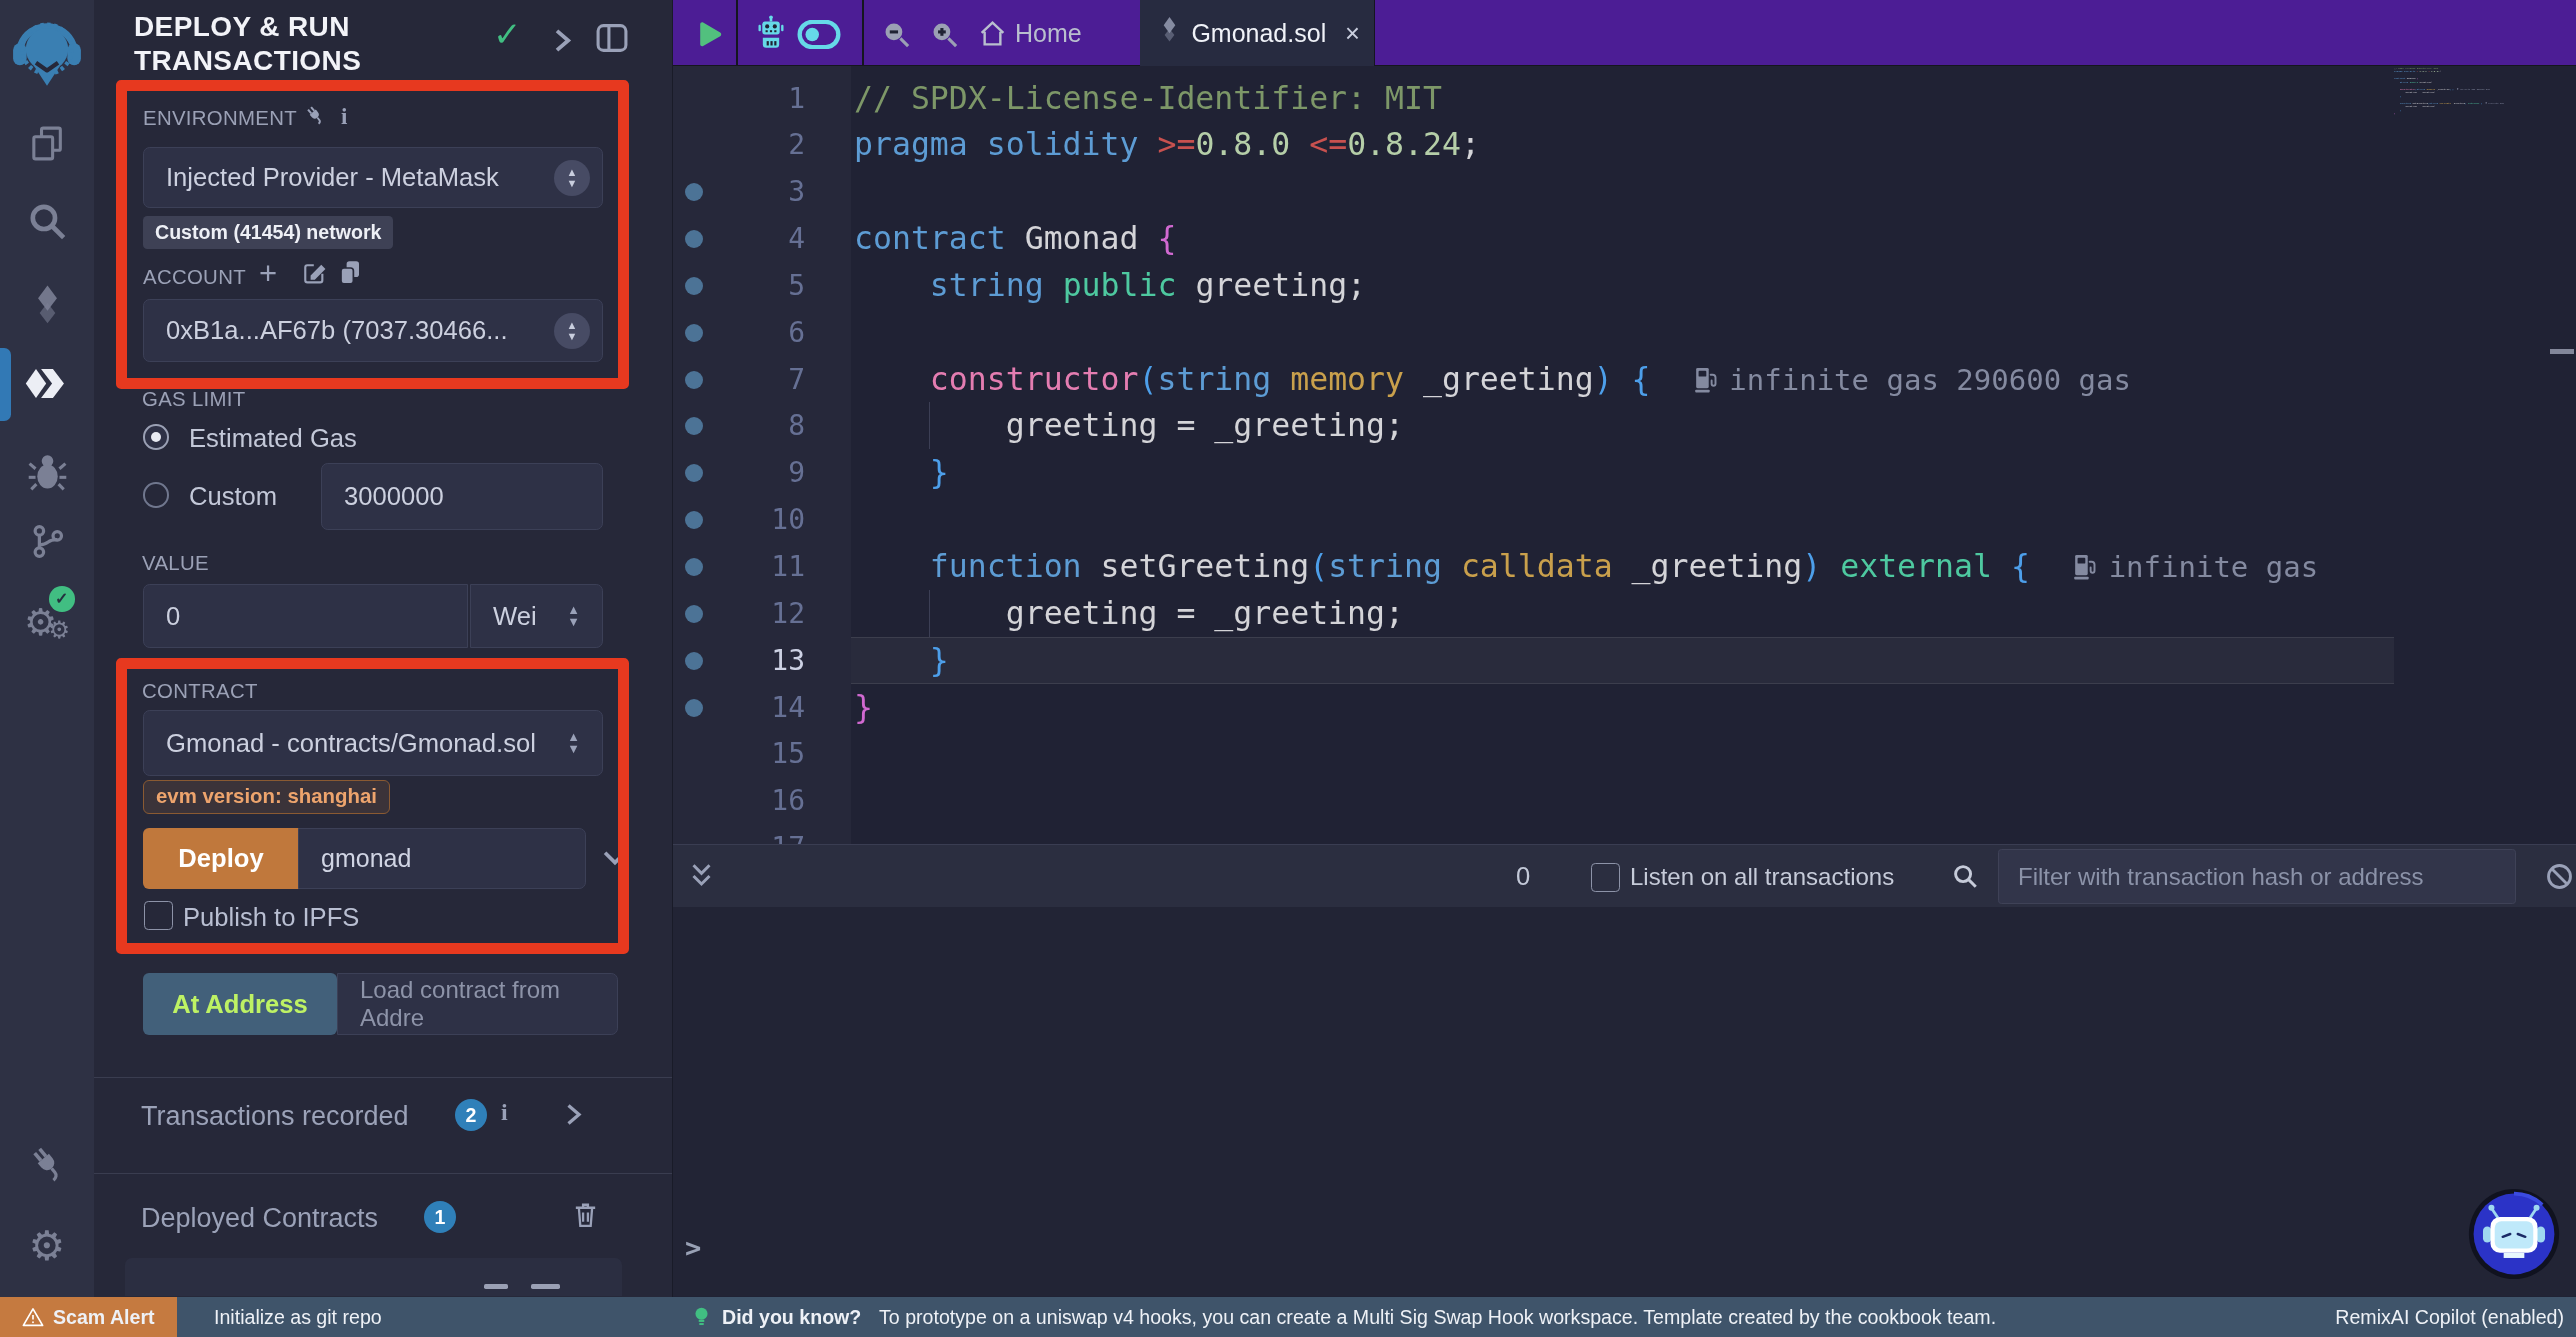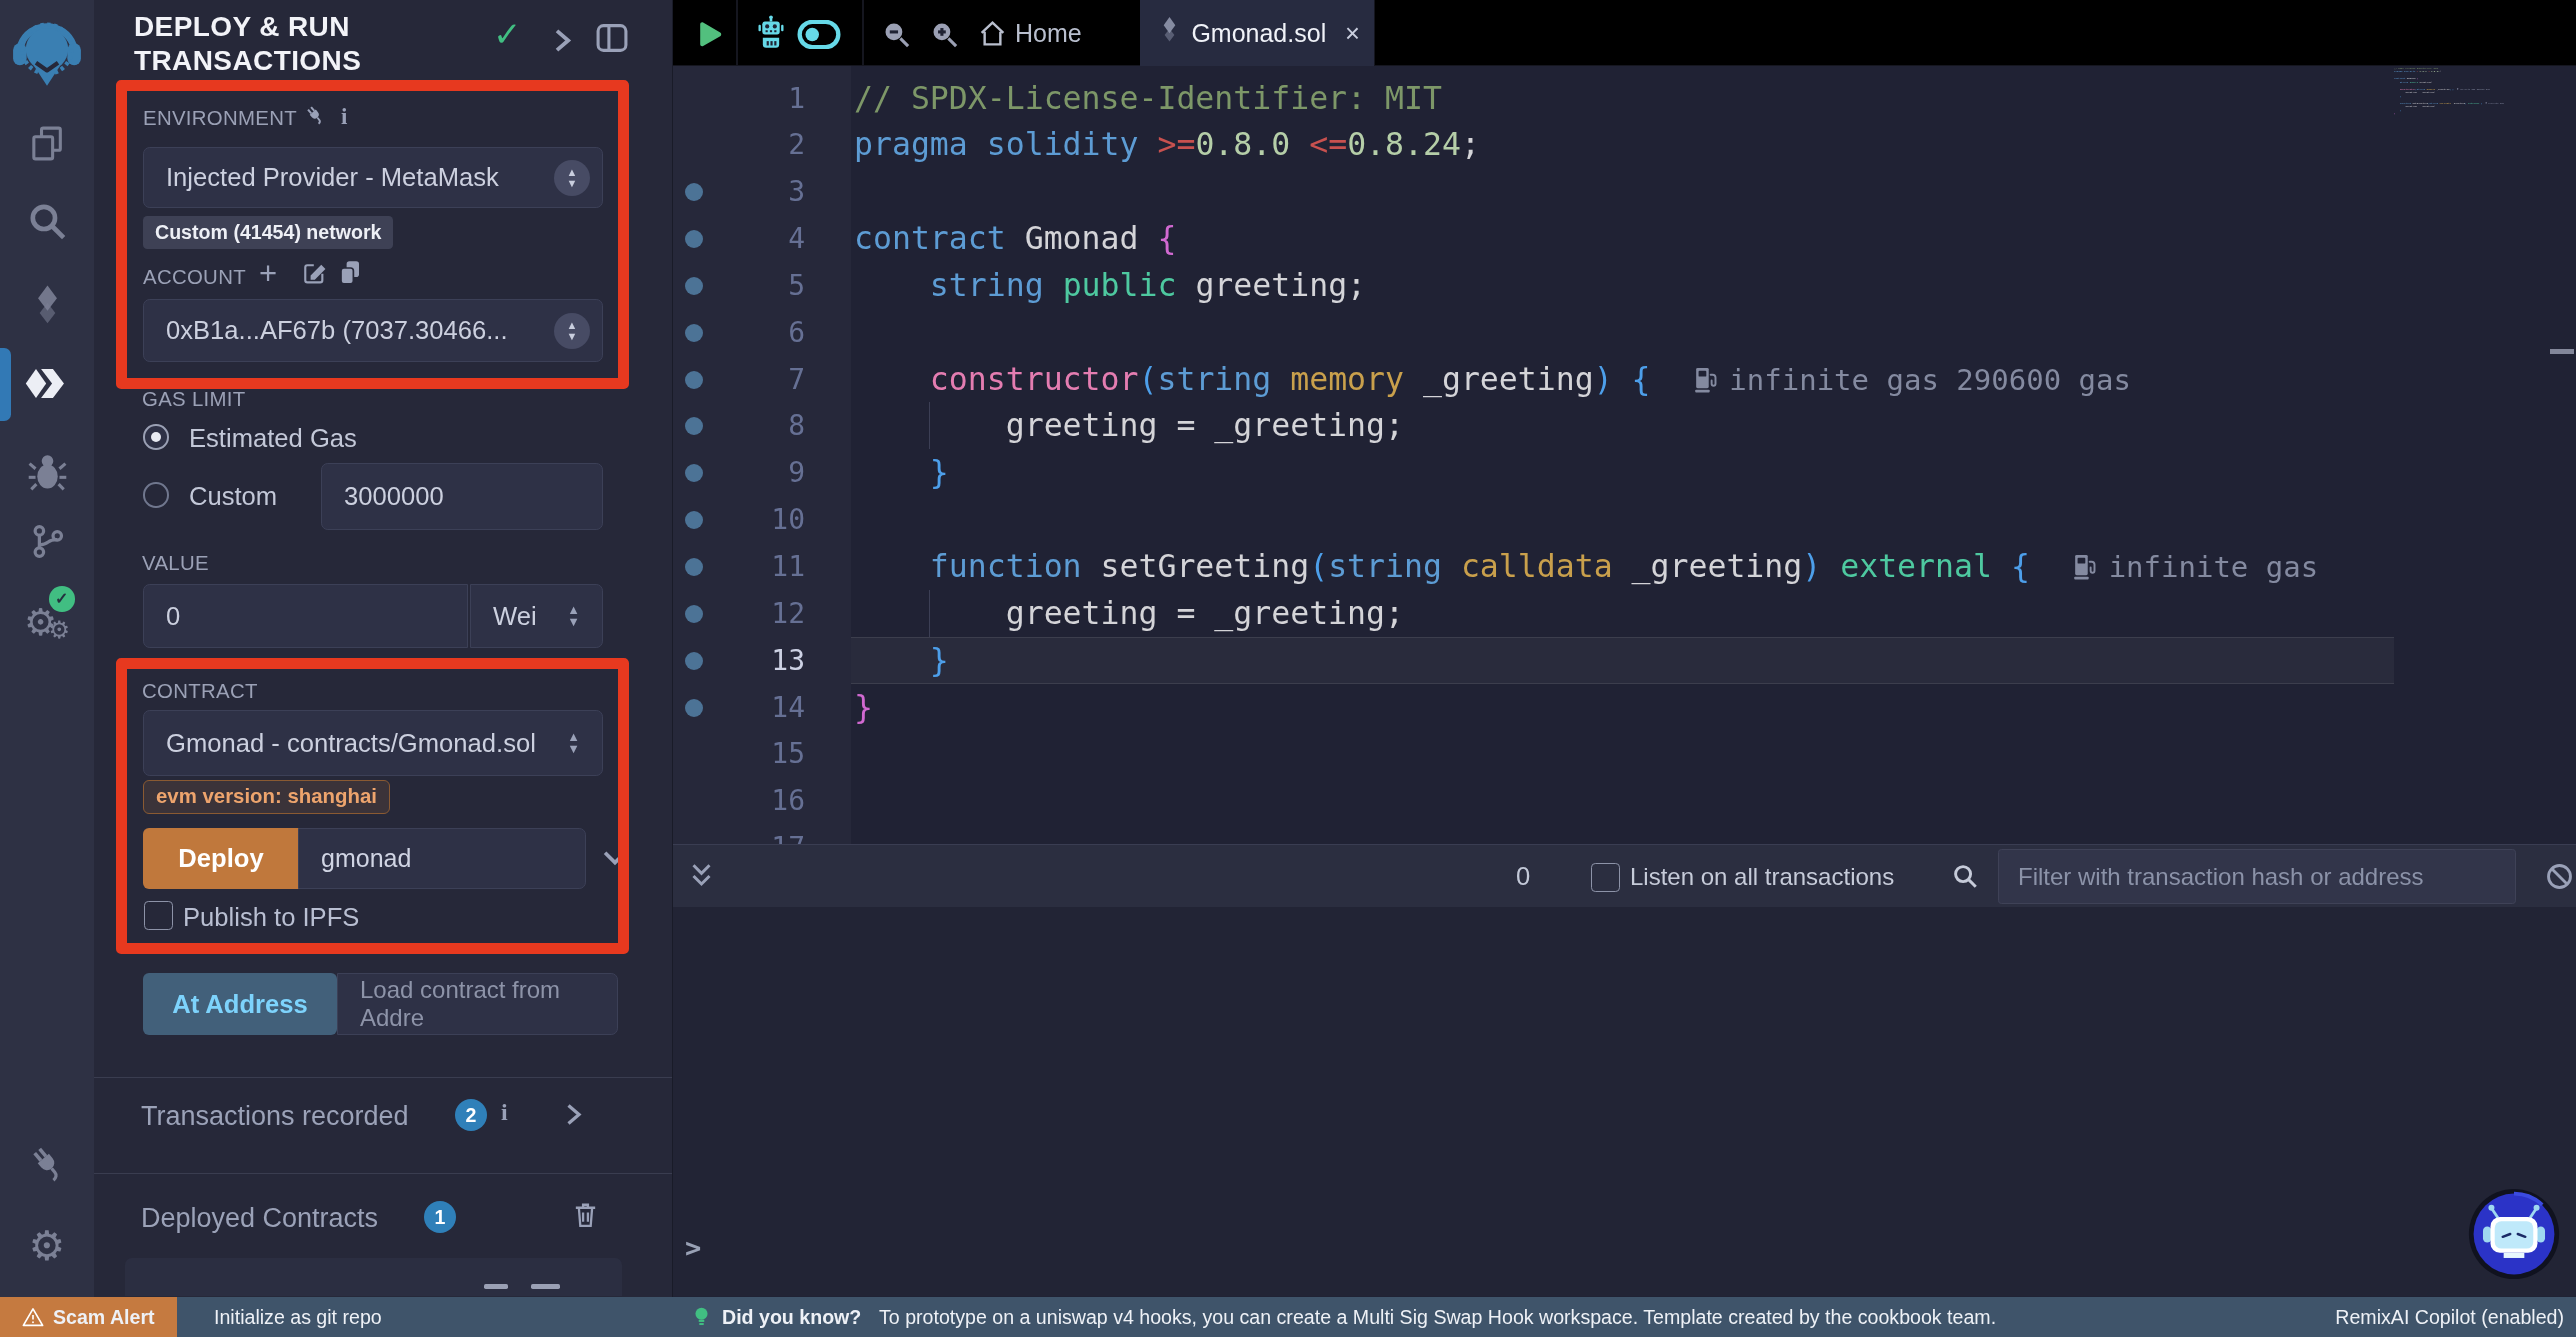--- a/index.html
+++ b/index.html
@@ -33,31 +33,31 @@
     border-radius:4.3px; padding:5.1px 12px; }
   .evm-badge { position:absolute; background:rgba(200,128,62,.13); border:1.7px solid #8a5a32; color:#eda46d;
     font-weight:bold; font-size:20.4px; border-radius:6px; padding:4.3px 12px; }
   .radio { position:absolute; width:25.6px; height:25.6px; border-radius:50%; border:2.6px solid #70778e; }
   .radio.sel-on { background:#2e3146; border-color:#9aa0b4; display:flex; align-items:center; justify-content:center; }
   .radio.sel-on::after { content:""; width:10.2px; height:10.2px; background:#e8eaf2; border-radius:50%; }
   .radio-lbl { position:absolute; font-size:25.6px; color:#c3c8d8; }
   .checkbox { position:absolute; width:29px; height:29px; border:1.7px solid #8d93a8; border-radius:4.3px; background:transparent; }
   .btn { position:absolute; display:flex; align-items:center; justify-content:center; font-weight:bold; font-size:25.6px; border-radius:6px; }
   #deploy-btn { background:#c0783c; color:#ffffff; border-radius:6px 0 0 6px; }
-  #ataddress-btn { background:#42607a; color:#7dd3fc; }
+  #ataddress-btn { background:#42607a; color:#bef264; }
   .divider { position:absolute; left:0; width:578px; height:0.9px; background:#3a3d50; }
   .section-h { position:absolute; font-size:27px; color:#9ba2b8; }
   .count-badge { position:absolute; width:32px; height:32px; border-radius:50%; background:#2f80b9; color:#fff;
     font-size:19.6px; font-weight:bold; display:flex; align-items:center; justify-content:center; }
   .mini-ico { position:absolute; color:#9aa1b8; }
   #panel-scrollthumb { left:658px; top:89px; width:11px; height:739px; background:#3f4257; border-radius:6px; }
 
   
   #editor { left:673px; top:0; width:1903px; height:1297px; background:#202234; }
-  #tabbar { position:absolute; left:0; top:0; width:1903px; height:66px; background:#000000; border-bottom:0.9px solid #15161f; }
+  #tabbar { position:absolute; left:0; top:0; width:1903px; height:66px; background:#4c1d95; border-bottom:0.9px solid #15161f; }
   .tb-sep { position:absolute; top:0; width:1.7px; height:66px; background:#15161f; }
   .tab { position:absolute; top:0; height:66px; display:flex; align-items:center; padding:0 20.4px; gap:12px;
     color:#9aa1b4; font-size:25px; border-right:1.7px solid #15161f; }
   .tab.active { background:#272b40; color:#f0f2f8; }
   .tab .close-x { font-size:25.6px; color:#c9cede; margin-left:6.8px; }
   .sol-ico { color:#8a90a6; }
   #code-region { position:absolute; left:0; top:66px; width:1903px; height:778px; overflow:hidden; }
   #gutter-bg { position:absolute; left:0; top:0; width:178px; height:778px; background:#26283a; }
   .crow { position:absolute; left:0; width:1903px; height:47px; }
   .crow .bp-dot { position:absolute; left:12px; top:14.5px; width:18px; height:18px; border-radius:50%; background:#4c7396; }

